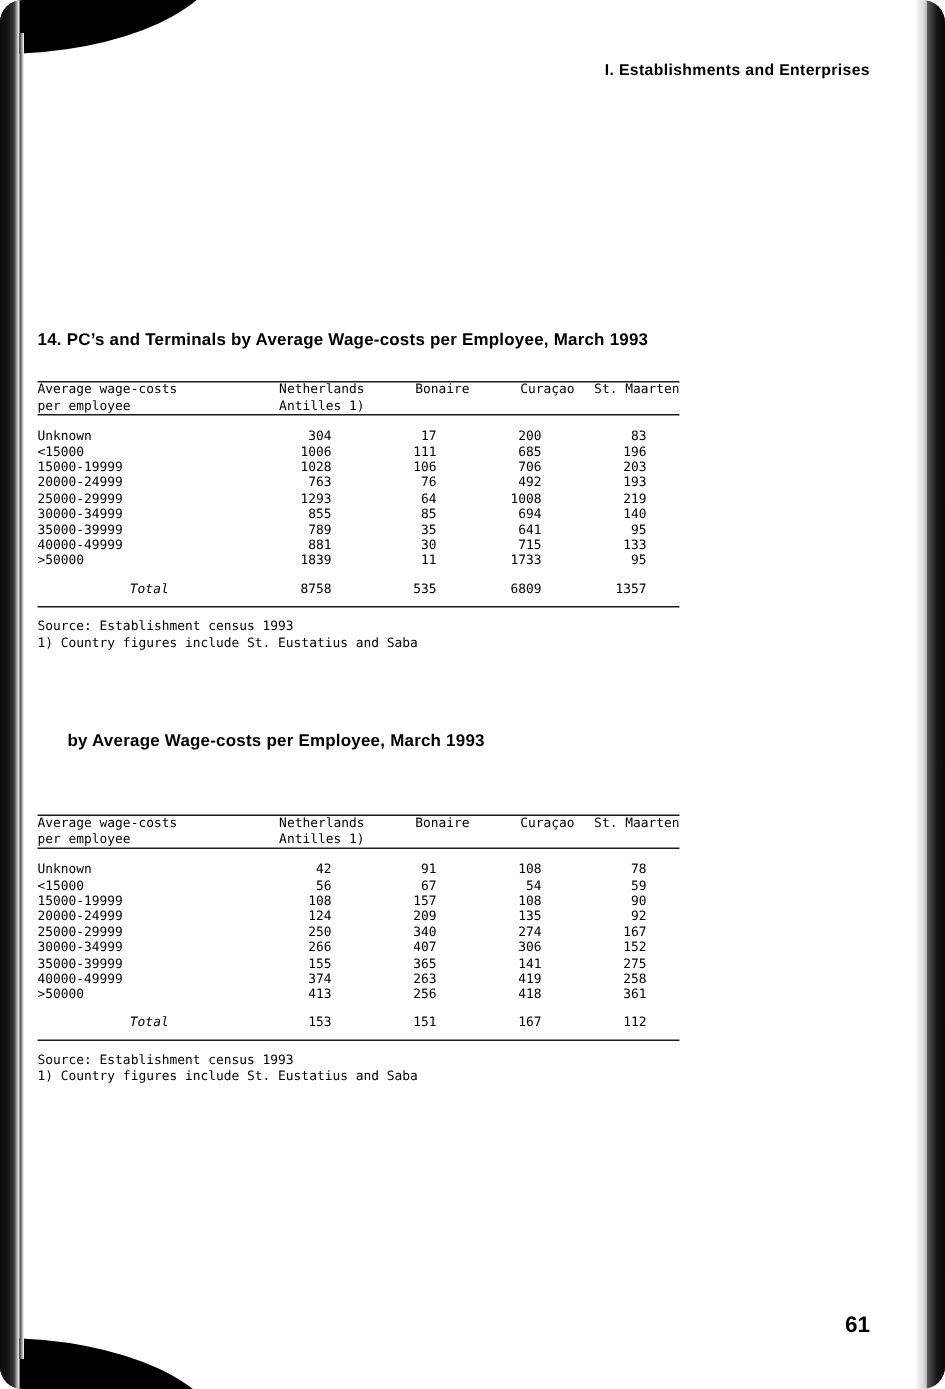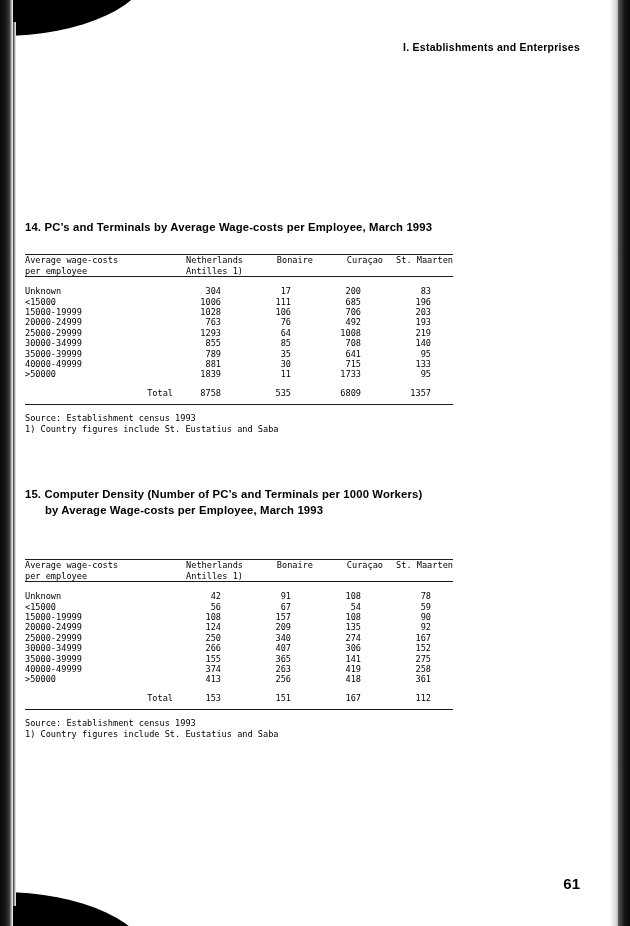--- a/index.html
+++ b/index.html
@@ -9,20 +9,21 @@
   }
 
   #page {
     position: relative;
     width: 630px;
     height: 926px;
     background: #ffffff;
     overflow: hidden;
     font-family: "Liberation Sans", sans-serif;
     color: #000000;
+    border-radius: 15px;
   }
 
   
   .spine-dark {
     position: absolute;
     left: 0;
     top: 0;
     width: 13px;
     height: 926px;
     background: linear-gradient(to right, #0a0a0a 0%, #151515 40%, #3a3a3a 72%, #cfcfcf 92%, #ffffff 100%);
@@ -165,22 +166,23 @@
   .data-row td.label {
     text-align: left;
     padding-right: 22px;
     white-space: nowrap;
   }
   .data-row td.num {
     text-align: right;
     padding-right: 22px;
   }
   .total-row td.label {
-    text-align: right;
+    text-align: center;
     padding-left: 1px;
+    font-style: italic;
   }
   .total-row td.num {
     text-align: right;
     padding-right: 22px;
   }
 
   .notes {
     margin-top: 8px;
     font-family: "DejaVu Sans Mono", "Liberation Mono", monospace;
     font-size: 8.6px;
@@ -271,21 +273,21 @@
                 <td class="label">25000-29999</td>
                 <td class="num">1293</td>
                 <td class="num">64</td>
                 <td class="num">1008</td>
                 <td class="num">219</td>
               </tr>
               <tr class="data-row">
                 <td class="label">30000-34999</td>
                 <td class="num">855</td>
                 <td class="num">85</td>
-                <td class="num">708</td>
+                <td class="num">694</td>
                 <td class="num">140</td>
               </tr>
               <tr class="data-row">
                 <td class="label">35000-39999</td>
                 <td class="num">789</td>
                 <td class="num">35</td>
                 <td class="num">641</td>
                 <td class="num">95</td>
               </tr>
               <tr class="data-row">
@@ -323,21 +325,20 @@
 
       <div class="notes">
         <div>Source: Establishment census 1993</div>
         <div>1) Country figures include St. Eustatius and Saba</div>
       </div>
     </div>
 
     <div class="block" id="block-15">
 
       <div class="tbl-title">
-        <span>15. Computer Density (Number of PC’s and Terminals per 1000 Workers)</span>
         <span class="cont">by Average Wage-costs per Employee, March 1993</span>
       </div>
 
       <div class="table-wrap">
         <div class="rule"></div>
 
         <table class="data">
           <colgroup>
             <col class="c-label">
               <col class="c-num">

